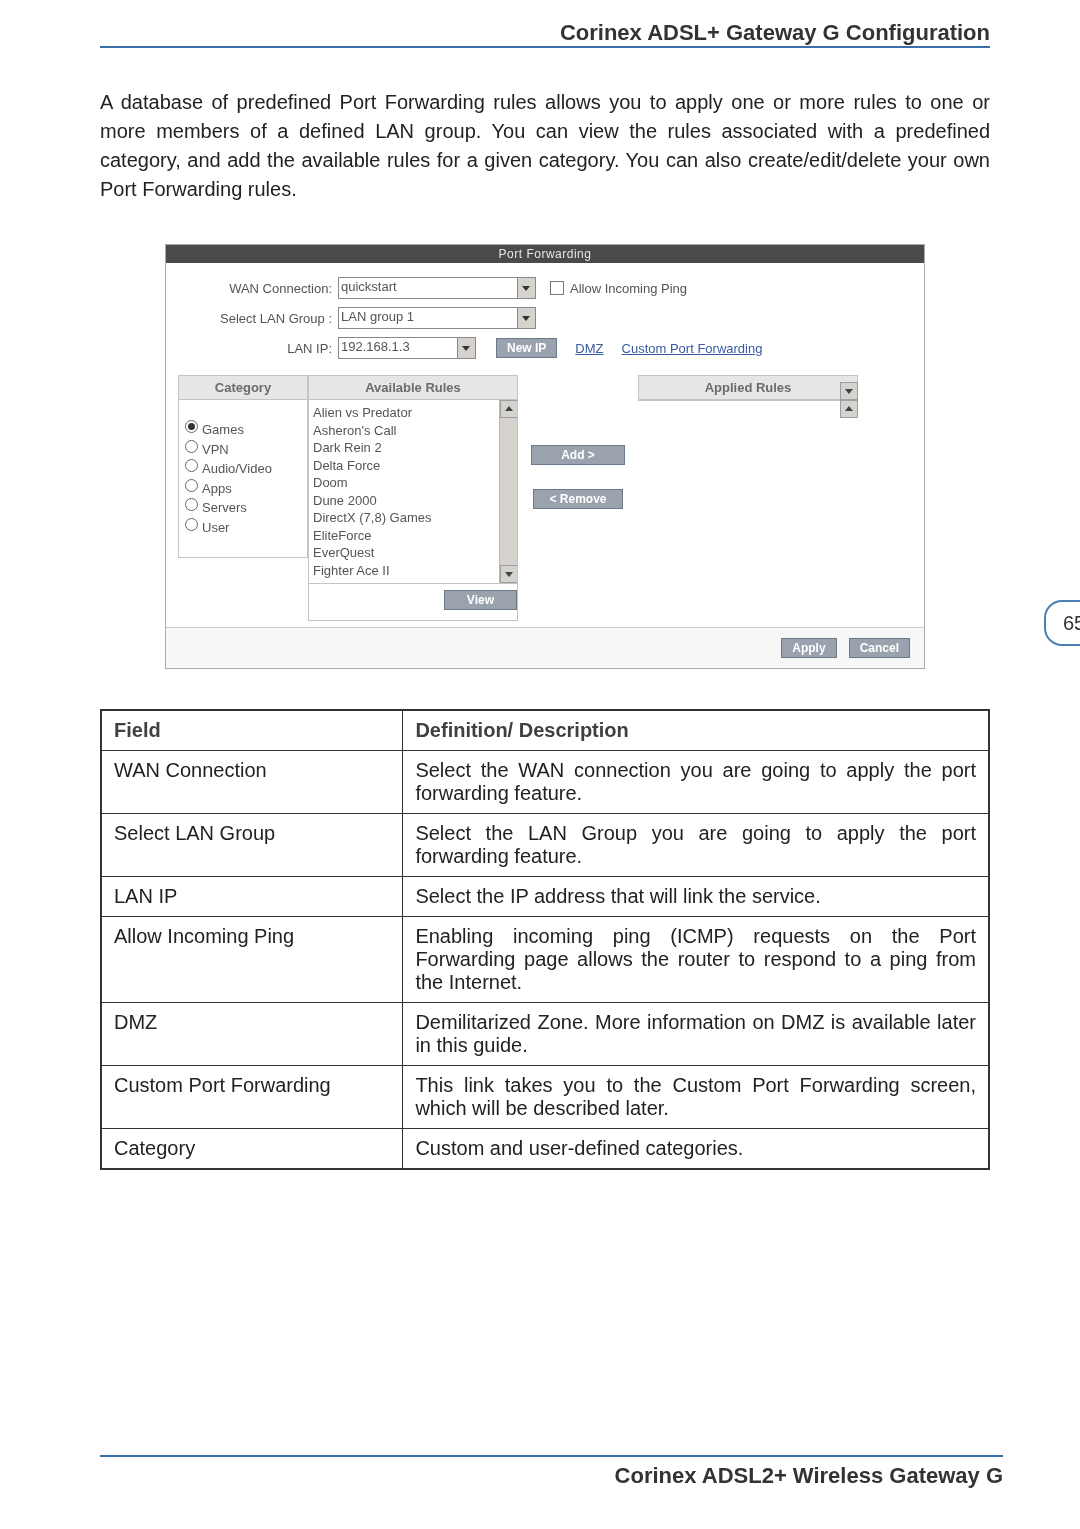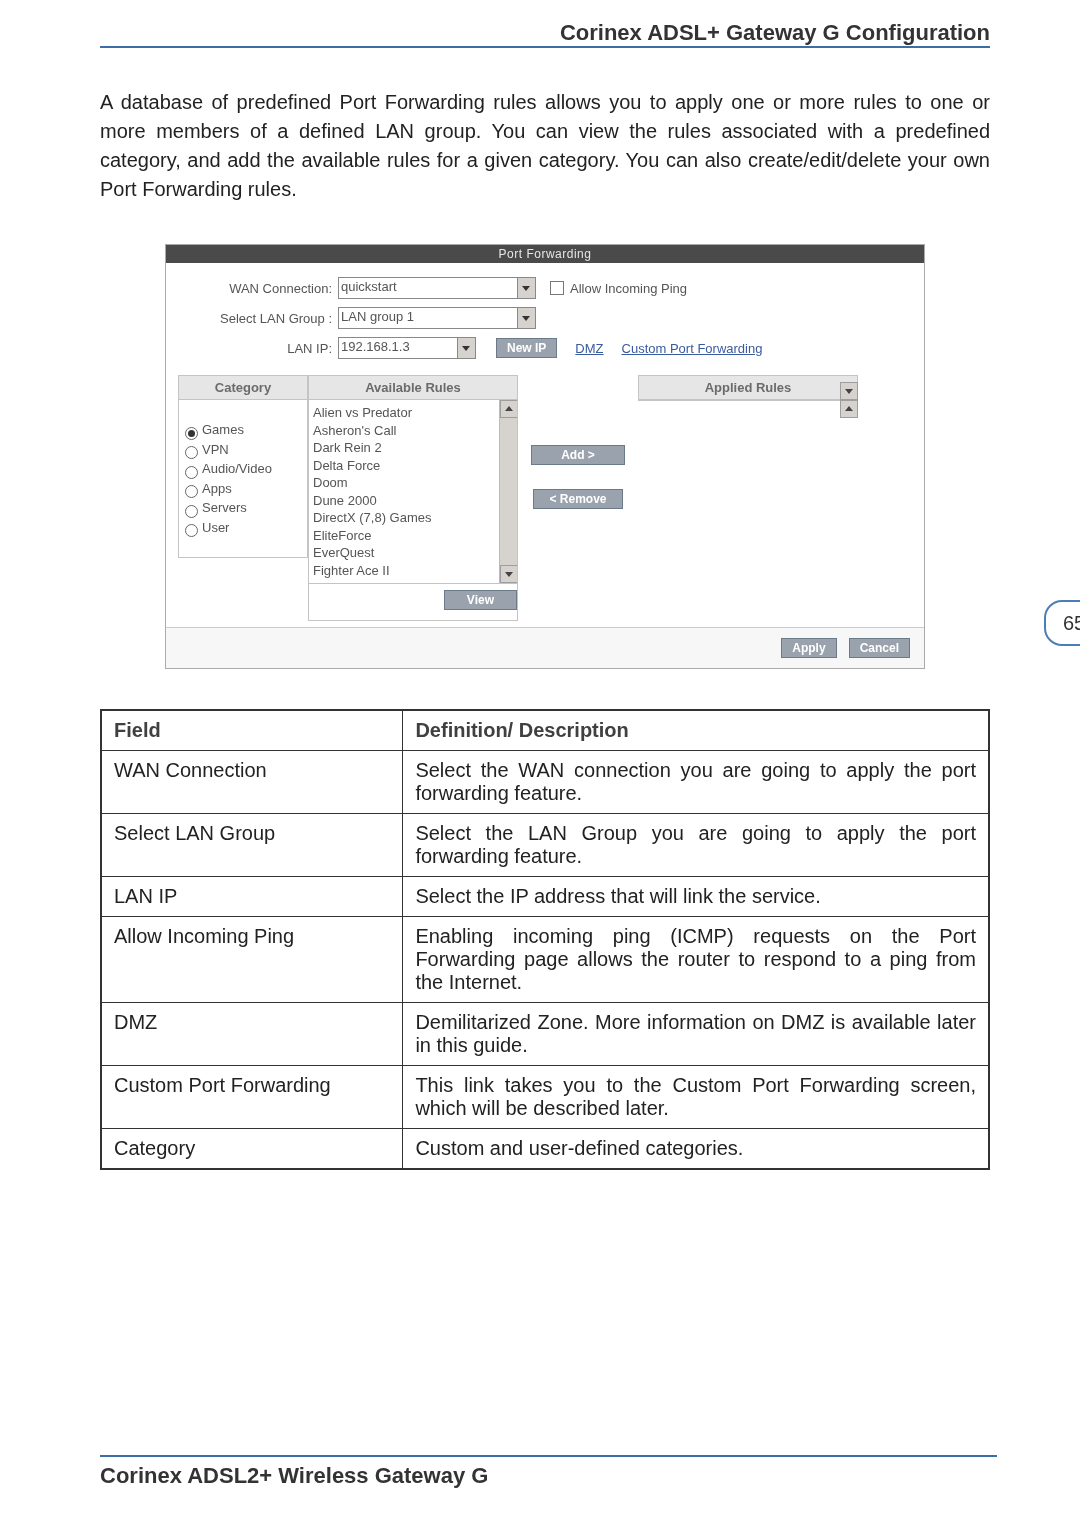--- a/index.html
+++ b/index.html
@@ -127,21 +127,21 @@
     background: #e6e6e6;
     text-align: center;
     font-weight: bold;
     color: #6b6b6b;
     font-size: 13px;
     padding: 4px 6px;
     border-bottom: 1px solid #c4c4c4;
   }
   .rs-cat-col { width: 130px; }
   .rs-cat-list { padding: 20px 6px; color: #555; font-size: 13px; }
-  .rs-radio-row { display: flex; align-items: flex-end; gap: 4px; line-height: 1.5; }
+  .rs-radio-row { display: flex; align-items: flex-start; gap: 4px; line-height: 1.5; }
   .rs-radio {
     width: 13px; height: 13px; border: 1px solid #666; border-radius: 50%;
     display: inline-block; position: relative; background: #fff;
   }
   .rs-radio.checked::after {
     content: ""; position: absolute; left: 2px; top: 2px;
     width: 7px; height: 7px; border-radius: 50%; background: #333;
   }
   .rs-rules-col { width: 210px; display: flex; flex-direction: column; }
   .rs-rules-list {
@@ -223,24 +223,24 @@
     border: 2px solid #4a7fb5;
     border-radius: 18px;
     width: 60px; height: 46px;
     display: flex; align-items: center; justify-content: center;
     font-size: 20px;
     color: #333;
   }
 
   .footer-line {
     position: absolute;
-    left: 100px; right: 83px; bottom: 40px;
+    left: 100px; right: 77px; bottom: 40px;
     border-top: 2px solid #3a6ea5;
     padding-top: 6px;
-    text-align: left;
+    text-align: right;
     font-weight: bold;
     font-size: 22px;
     color: #333;
   }
 </style>
 </head>
 <body>
 
 <div class="header-title">Corinex ADSL+ Gateway G Configuration</div>
 

